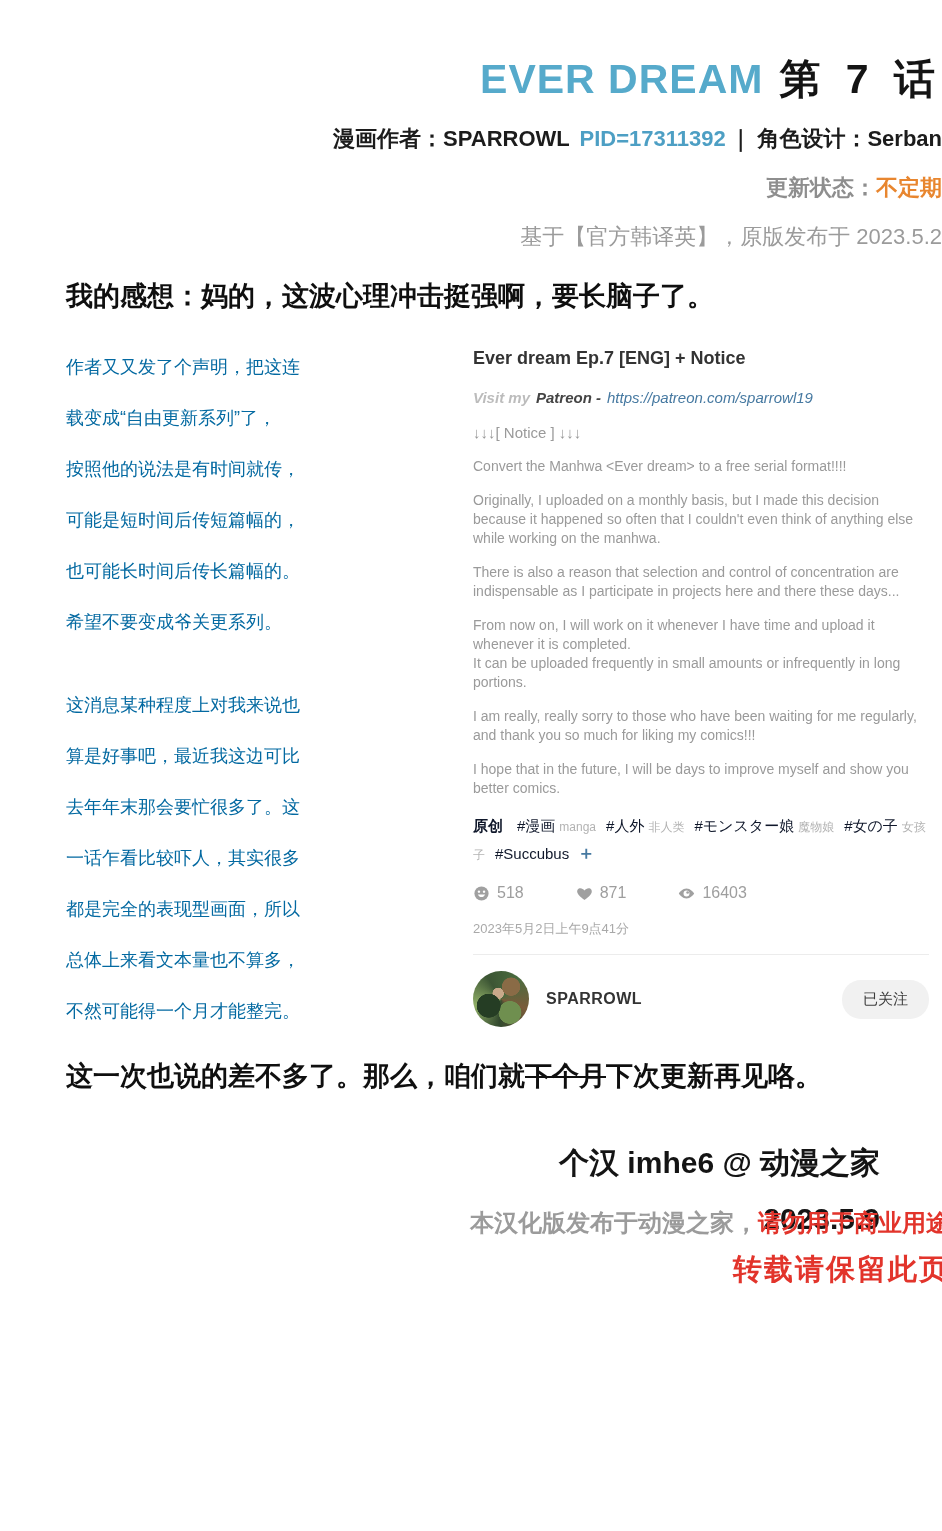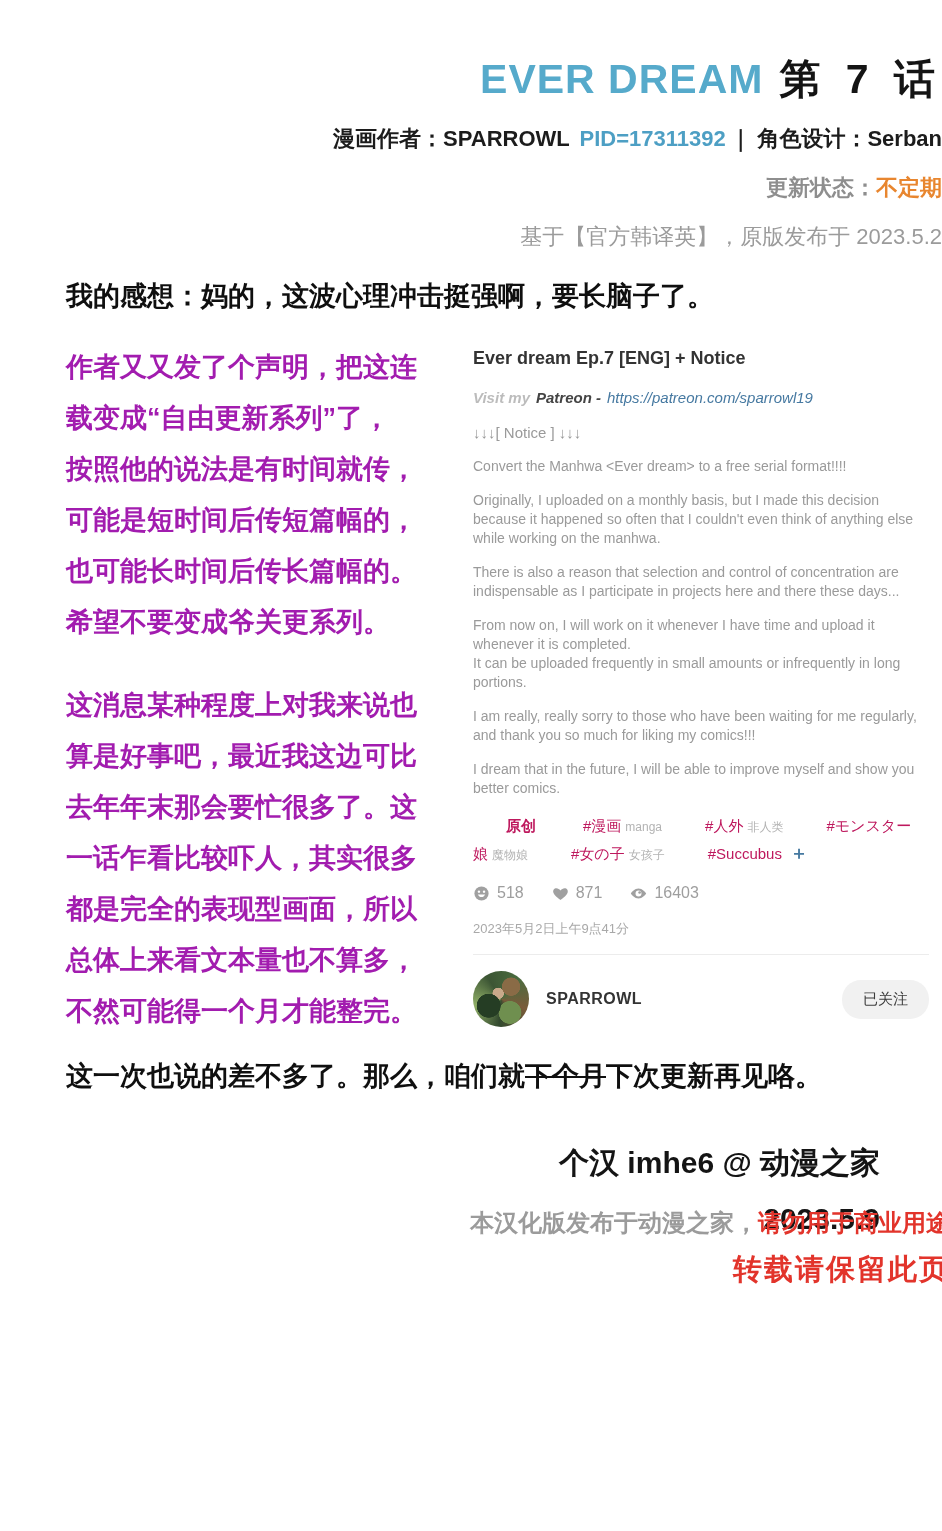--- a/index.html
+++ b/index.html
@@ -13,38 +13,38 @@
   .credit{margin-top:22px;font-size:22px;font-weight:600;color:#1c1c1c;}
   .credit .pid{color:#4d9fc4;margin:0 4px;}
   .status{margin-top:19px;font-size:22px;font-weight:600;}
   .status .label{color:#8e8e8e;}
   .status .value{color:#e8862f;}
   .source{margin-top:19px;font-size:22px;font-weight:500;color:#9b9b9b;}
   
   .impression{position:absolute;left:66px;top:278px;font-size:27px;font-weight:600;color:#0f0f0f;}
   
   .left-col{position:absolute;left:66px;top:342px;width:404px;}
-  .left-col p{margin:0 0 32px 0;font-size:27px;font-weight:700;color:#a21caf;
+  .left-col p{margin:0 0 32px 0;font-size:18px;font-weight:400;color:#0369a1;
               line-height:51px;white-space:pre-line;}
   
   .pixiv{position:absolute;left:473px;top:348px;width:456px;
          font-family:"Liberation Sans",sans-serif;}
   .post-title{font-size:18px;font-weight:700;color:#333;margin:0 0 20px 0;}
   .patreon{font-size:15px;font-style:italic;margin:0 0 18px 0;}
   .patreon .prefix{color:#bcbcbc;font-weight:700;margin-right:6px;}
   .patreon .plabel{color:#444;font-weight:700;margin-right:6px;}
   .patreon .purl{color:#4679a1;text-decoration:none;}
   .notice-head{font-size:15px;color:#9a9a9a;margin:0 0 16px 0;}
   .pixiv .body p{font-size:14px;line-height:19px;color:#9a9a9a;margin:0 0 15px 0;white-space:pre-line;}
   .tags{margin-top:4px;font-size:15px;line-height:26px;color:#4679a1;}
-  .tag{color:#be185d;text-decoration:none;margin-right:4px;margin-left:33px;}
+  .tag{color:#0f172a;text-decoration:none;margin-right:4px;}
   .tag.original{font-weight:700;}
   .tag-tr{font-size:12px;color:#b3b3b3;margin-right:10px;}
   .add-tag{color:#4679a1;font-weight:700;font-size:18px;margin-left:4px;cursor:pointer;}
-  .stats{margin-top:16px;display:flex;align-items:center;}
+  .stats{margin-top:16px;display:flex;align-items:center;gap:24px;}
   .stat{display:flex;align-items:center;margin-right:28px;color:#9e9e9e;font-size:16px;}
   .stat svg{width:17px;height:17px;margin-right:7px;}
   .post-date{margin-top:18px;font-size:13px;color:#a9a9a9;}
   .author-row{margin-top:16px;border-top:1px solid #ececec;padding-top:16px;
               display:flex;align-items:center;}
   .avatar{width:56px;height:56px;border-radius:50%;flex:0 0 56px;
           background:
             radial-gradient(circle at 68% 28%,#8a6b46 0 16%,transparent 17%),
             radial-gradient(circle at 28% 62%,#253d24 0 22%,transparent 23%),
             radial-gradient(circle at 66% 74%,#6f8f4f 0 20%,transparent 21%),
@@ -108,21 +108,21 @@
       <span class="prefix">Visit my</span><span class="plabel">Patreon -</span><a class="purl" href="#">https://patreon.com/sparrowl19</a>
     </p>
     <p class="notice-head">↓↓↓[ Notice ] ↓↓↓</p>
     <div class="body">
       <p>Convert the Manhwa &lt;Ever dream&gt; to a free serial format!!!!</p>
       <p>Originally, I uploaded on a monthly basis, but I made this decision because it happened so often that I couldn't even think of anything else while working on the manhwa.</p>
       <p>There is also a reason that selection and control of concentration are indispensable as I participate in projects here and there these days...</p>
       <p>From now on, I will work on it whenever I have time and upload it whenever it is completed.
 It can be uploaded frequently in small amounts or infrequently in long portions.</p>
       <p>I am really, really sorry to those who have been waiting for me regularly, and thank you so much for liking my comics!!!</p>
-      <p>I dream that in the future, I will be able to improve myself and show you better comics.</p>
+      <p>I hope that in the future, I will be days to improve myself and show you better comics.</p>
     </div>
     <div class="tags">
       <a class="tag original" href="#">原创</a><span class="tag-tr"></span><a class="tag" href="#">#漫画</a><span class="tag-tr">manga</span><a class="tag" href="#">#人外</a><span class="tag-tr">非人类</span><a class="tag" href="#">#モンスター娘</a><span class="tag-tr">魔物娘</span><a class="tag" href="#">#女の子</a><span class="tag-tr">女孩子</span><a class="tag" href="#">#Succubus</a><span class="add-tag">＋</span>
     </div>
     <div class="stats">
       <span class="stat">
         <svg viewBox="0 0 24 24">
             <circle cx="12" cy="12" r="10" fill="#a0a0a0"></circle>
             <circle cx="8.4" cy="9.4" r="1.7" fill="#fff"></circle>
             <circle cx="15.6" cy="9.4" r="1.7" fill="#fff"></circle>

